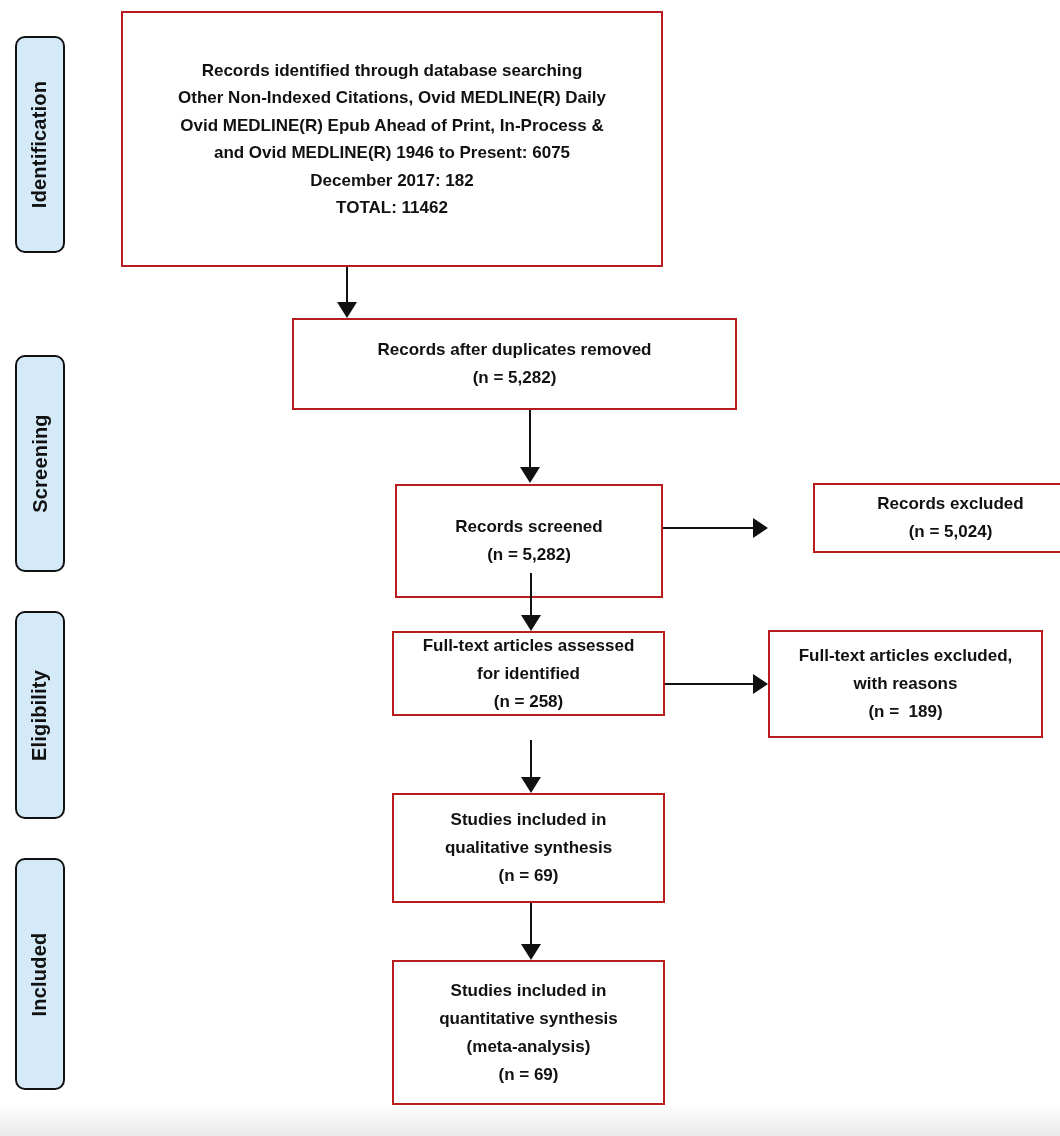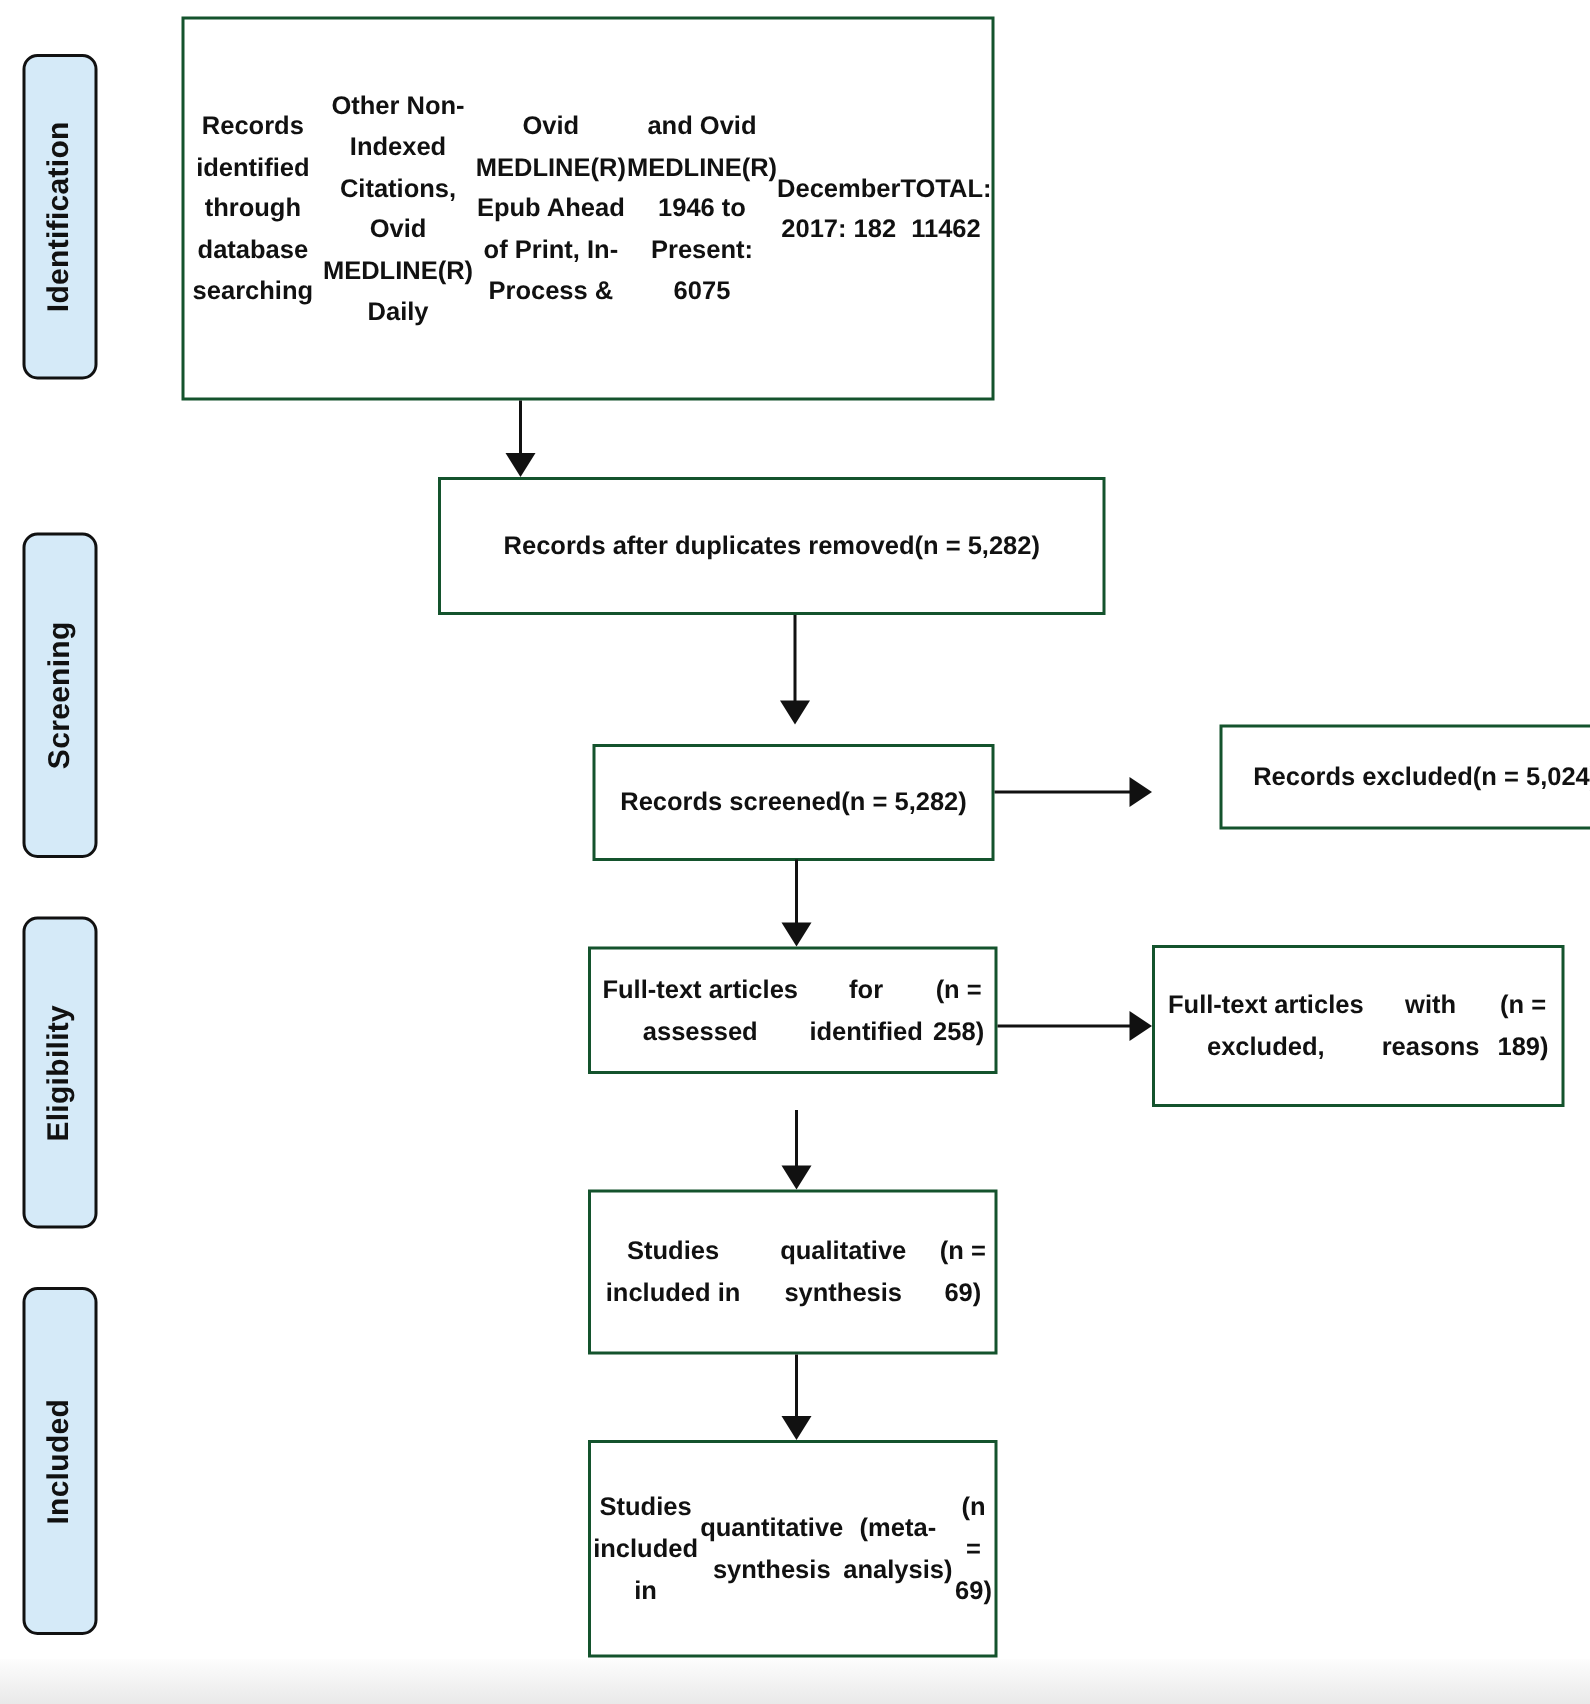--- a/index.html
+++ b/index.html
@@ -28,22 +28,22 @@
   .stage-text{
     transform:rotate(-90deg);
     white-space:nowrap;
     font-size:20px;font-weight:700;color:#111111;
     letter-spacing:0.2px;
   }
   .box{
     position:absolute;
     box-sizing:border-box;
     background:#ffffff;
-    border:2px solid #14532d;
-    display:flex;flex-direction:row;
+    border:2px solid #b91c1c;
+    display:flex;flex-direction:column;
     align-items:center;justify-content:center;
     text-align:center;
   }
   .bl{
     font-size:17px;line-height:28px;font-weight:700;color:#111111;
     white-space:pre-wrap;
   }
   .box-identified .bl{line-height:27.5px;}
   .vline{position:absolute;width:2px;background:#111111;}
   .hline{position:absolute;height:2px;background:#111111;}
@@ -85,21 +85,21 @@
     <div class="bl">and Ovid MEDLINE(R) 1946 to Present: 6075</div>
     <div class="bl">December 2017: 182</div>
     <div class="bl">TOTAL: 11462</div>
   </div>
 
   <div class="box" style="left:292px;top:318px;width:445px;height:92px">
     <div class="bl">Records after duplicates removed</div>
     <div class="bl">(n = 5,282)</div>
   </div>
 
-  <div class="box" style="left:395px;top:496px;width:268px;height:78px">
+  <div class="box" style="left:395px;top:484px;width:268px;height:114px">
     <div class="bl">Records screened</div>
     <div class="bl">(n = 5,282)</div>
   </div>
 
   <div class="box" style="left:813px;top:483px;width:275px;height:70px">
     <div class="bl">Records excluded</div>
     <div class="bl">(n = 5,024)</div>
   </div>
 
   <div class="box" style="left:392px;top:631px;width:273px;height:85px">

